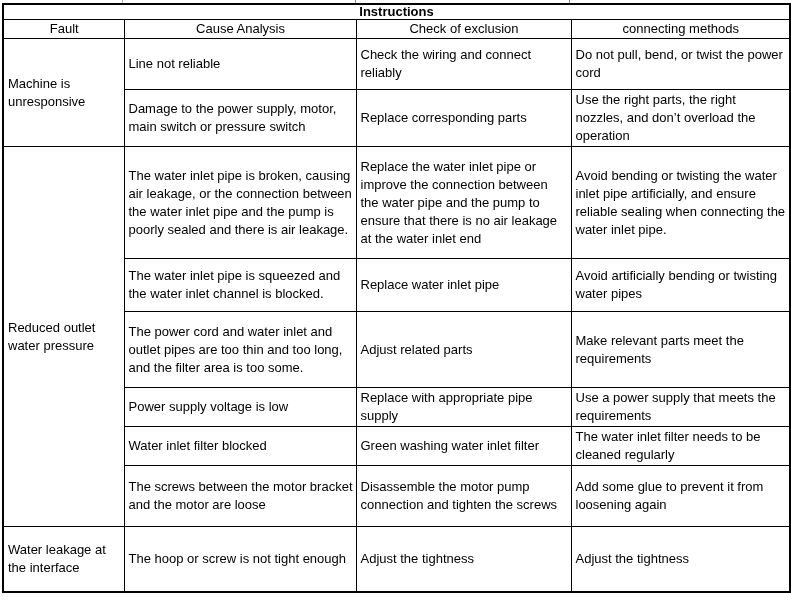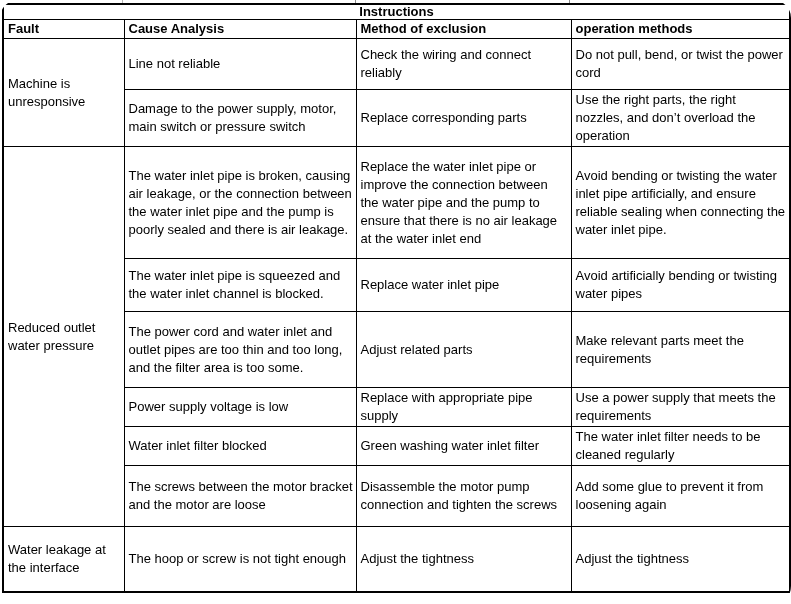--- a/index.html
+++ b/index.html
@@ -2,21 +2,21 @@
 <html><head>
 <meta charset="utf-8">
 <style>
   html,body{margin:0;padding:0;background:#fff;}
   body{
     width:791px;height:604px;
     font-family:"Liberation Sans","DejaVu Sans",sans-serif;
     color:#000;
     -webkit-font-smoothing:antialiased;
   }
-  .page{position:relative;width:791px;height:604px;overflow:hidden;border-radius:18px;}
+  .page{position:relative;width:791px;height:604px;overflow:hidden;}
 
   
   .crop-tick{position:absolute;top:0;width:1px;height:3px;background:#8a8a8a;}
   .tick-1{left:122px;background:#b5b5b5;}
   .tick-2{left:355px;}
   .tick-3{left:569px;}
 
   table.instructions{
     position:absolute;left:2px;top:3px;
     width:787px;
@@ -31,21 +31,21 @@
     font-size:13px;
     line-height:18px;
     word-wrap:break-word;
   }
   td.title-cell{
     text-align:center;
     font-weight:bold;
     padding:0 0 0 0;
     line-height:14px;
   }
-  tr.r-head td{font-weight:bold;line-height:16px;}
+  tr.r-head td{font-weight:normal;line-height:16px;text-align:center;}
 
   
   tr.r-title{height:13px;}
   tr.r-head {height:17px;}
   tr.rA{height:51px;}
   tr.rB{height:56px;}
   tr.rC{height:112px;}
   tr.rD{height:53px;}
   tr.rE{height:76px;}
   tr.rF{height:33px;}
@@ -71,22 +71,22 @@
     </colgroup>
 
     <tbody>
         <tr class="r-title">
       <td colspan="4" class="title-cell">Instructions</td>
     </tr>
 
     <tr class="r-head">
       <td>Fault</td>
       <td>Cause Analysis</td>
-      <td>Method of exclusion</td>
-      <td>operation methods</td>
+      <td>Check of exclusion</td>
+      <td>connecting methods</td>
     </tr>
 
     <tr class="rA">
       <td rowspan="2">Machine is unresponsive</td>
       <td>Line not reliable</td>
       <td>Check the wiring and connect reliably</td>
       <td>Do not pull, bend, or twist the power cord</td>
     </tr>
     <tr class="rB">
       <td>Damage to the power supply, motor, main switch or pressure switch</td>

